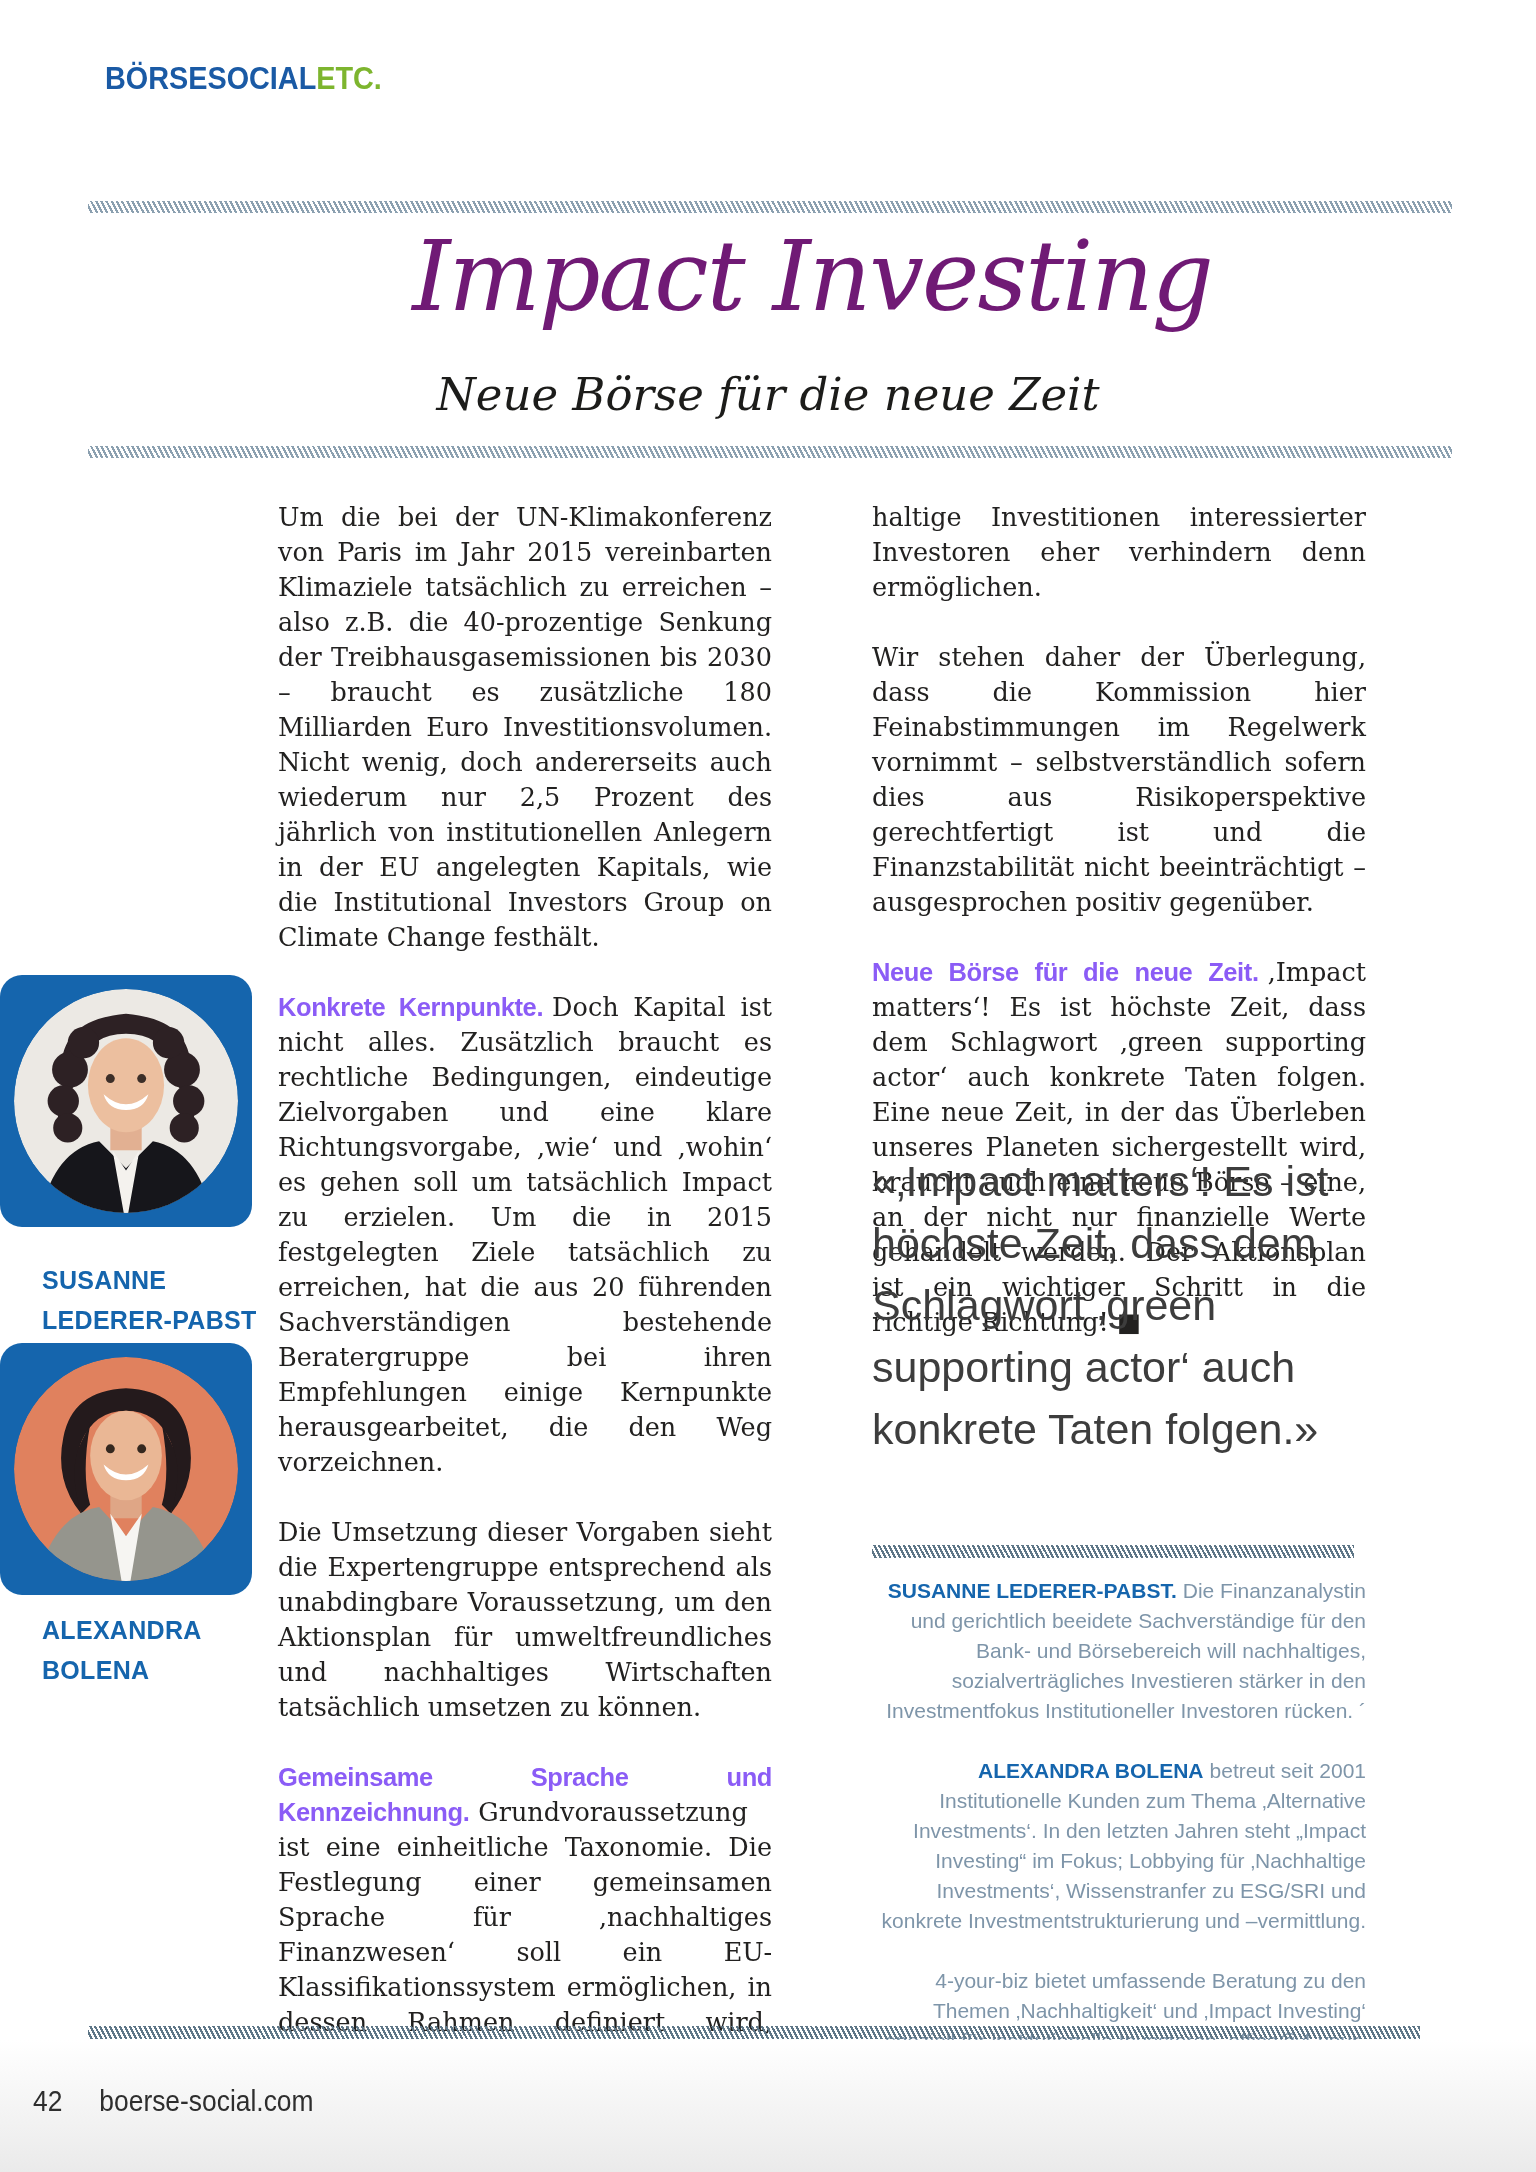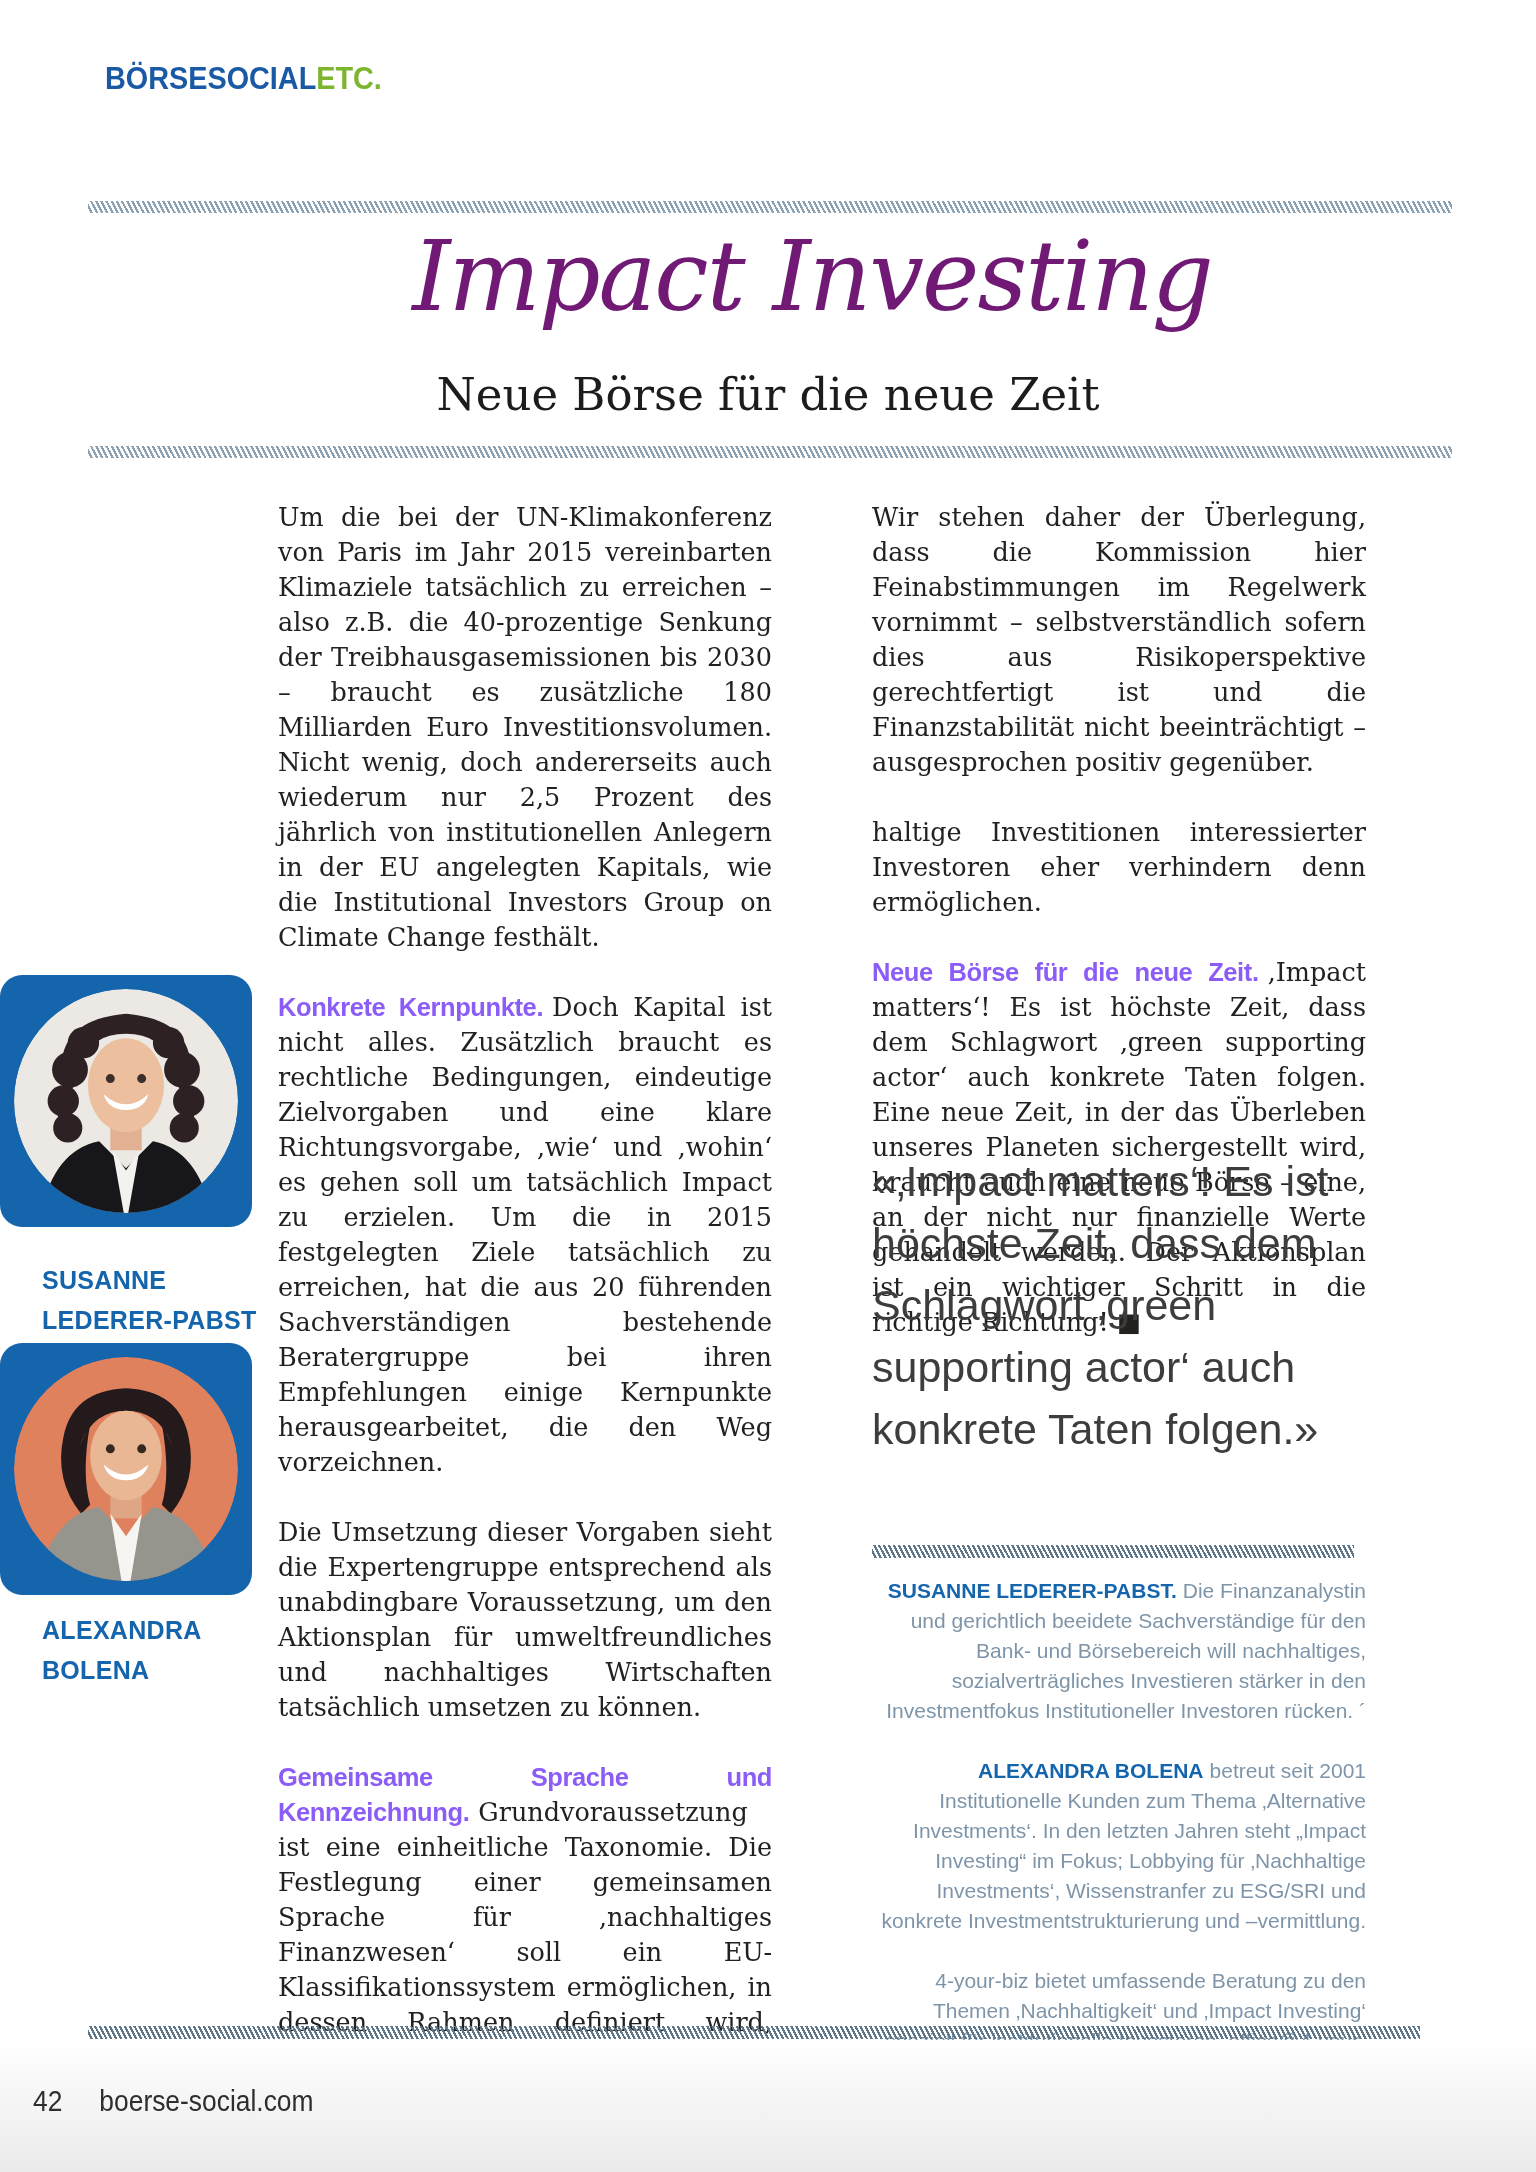--- a/index.html
+++ b/index.html
@@ -14,21 +14,21 @@
 
   
   .hatch{position:absolute;height:12px;
          background:repeating-linear-gradient(63deg,rgba(255,255,255,0) 0 2.4px,#8ba0b0 2.4px 4.6px);}
   .hatch.dark{background:repeating-linear-gradient(63deg,rgba(255,255,255,0) 0 2.2px,#5e7687 2.2px 4.4px);height:13px;}
 
   .title{position:absolute;left:0;width:1536px;top:220px;text-align:center;
          font-family:"DejaVu Serif",serif;font-style:italic;font-weight:200;
          font-size:97px;color:#701a75;letter-spacing:-2px;padding-left:44px;}
   .subtitle{position:absolute;left:0;width:1536px;top:368px;text-align:center;
-            font-family:"DejaVu Serif",serif;font-size:45px;color:#1c1c1a;}
+            font-family:"DejaVu Serif",serif;font-style:italic;font-size:45px;color:#1c1c1a;}
 
   
   .col{position:absolute;width:494px;font-size:25.5px;line-height:35px;color:#222120;
        text-align:justify;hyphens:auto;-webkit-hyphens:auto;}
   .col p{margin:0 0 35px 0;}
   .runin{font-family:Liberation Sans, sans-serif;font-weight:700;color:#8b5cf6;
          letter-spacing:-0.4px;margin-right:9px;}
 
   
   .pullquote{position:absolute;left:872px;top:1150px;width:520px;
@@ -77,22 +77,22 @@
   <div class="col" style="left:278px;top:500px;">
     <p><span>Um die bei der UN-Klimakonferenz von Paris im Jahr 2015 vereinbarten Klimaziele tatsächlich zu erreichen – also z.B. die 40-prozentige Senkung der Treibhausgasemissionen bis 2030 – braucht es zusätzliche 180 Milliarden Euro Investitionsvolumen. Nicht wenig, doch andererseits auch wiederum nur 2,5 Prozent des jährlich von institutionellen Anlegern in der EU angelegten Kapitals, wie die Institutional Investors Group on Climate Change festhält.</span></p>
     <p><span class="runin">Konkrete Kernpunkte.</span><span>Doch Kapital ist nicht alles. Zusätzlich braucht es rechtliche Bedingungen, eindeutige Zielvorgaben und eine klare Richtungsvorgabe, ‚wie‘ und ‚wohin‘ es gehen soll um tatsächlich Impact zu erzielen. Um die in 2015 festgelegten Ziele tatsächlich zu erreichen, hat die aus 20 führenden Sachverständigen bestehende Beratergruppe bei ihren Empfehlungen einige Kernpunkte herausgearbeitet, die den Weg vorzeichnen.</span></p>
     <p><span>Die Umsetzung dieser Vorgaben sieht die Expertengruppe entsprechend als unabdingbare Voraussetzung, um den Aktionsplan für umweltfreundliches und nachhaltiges Wirtschaften tatsächlich umsetzen zu können.</span></p>
     <p><span class="runin">Gemeinsame Sprache und Kennzeichnung.</span><span>Grundvoraussetzung ist eine einheitliche Taxonomie. Die Festlegung einer gemeinsamen Sprache für ‚nachhaltiges Finanzwesen‘ soll ein EU-Klassifikationssystem ermöglichen, in dessen Rahmen definiert wird, welche nachhaltigen Investitionen die größte Wirkung entfalten.</span></p>
     <p><span>Als logische Konsequenz sollen nachhaltige Finanzprodukte ein eigenes EU-Kennzeichen, eine Art einheitliches Gütesiegel, erhalten.</span></p>
 
   </div>
 
   <div class="col" style="left:872px;top:500px;">
+    <p><span>haltige Investitionen interessierter Investoren eher verhindern denn ermöglichen.</span></p>
     <p><span>Wir stehen daher der Überlegung, dass die Kommission hier Feinabstimmungen im Regelwerk vornimmt – selbstverständlich sofern dies aus Risikoperspektive gerechtfertigt ist und die Finanzstabilität nicht beeinträchtigt – ausgesprochen positiv gegenüber.</span></p>
-    <p><span>haltige Investitionen interessierter Investoren eher verhindern denn ermöglichen.</span></p>
     <p><span class="runin">Neue Börse für die neue Zeit.</span><span>‚Impact matters‘! Es ist höchste Zeit, dass dem Schlagwort ‚green supporting actor‘ auch konkrete Taten folgen. Eine neue Zeit, in der das Überleben unseres Planeten sichergestellt wird, braucht auch eine neue Börse – eine, an der nicht nur finanzielle Werte gehandelt werden. Der Aktionsplan ist ein wichtiger Schritt in die richtige Richtung! ■</span></p>
   </div>
 
   <div class="pullquote">«‚Impact matters‘! Es ist höchste Zeit, dass dem Schlagwort ‚green supporting actor‘ auch konkrete Taten folgen.»</div>
 
   <div class="authors">
     <div class="hatch dark" style="width:482px;"></div>
     <p class="bio"><span class="bio-name">SUSANNE LEDERER-PABST.</span><span>Die Finanzanalystin und gerichtlich beeidete Sachverständige für den Bank- und Börsebereich will nachhaltiges, sozialverträgliches Investieren stärker in den Investmentfokus Institutioneller Investoren rücken. ´</span></p>
     <p class="bio"><span class="bio-name">ALEXANDRA BOLENA</span><span>betreut seit 2001 Institutionelle Kunden zum Thema ‚Alternative Investments‘. In den letzten Jahren steht „Impact Investing“ im Fokus; Lobbying für ‚Nachhaltige Investments‘, Wissenstranfer zu ESG/SRI und konkrete Investmentstrukturierung und –vermittlung.</span></p>
     <p class="bio"><span>4-your-biz bietet umfassende Beratung zu den Themen ‚Nachhaltigkeit‘ und ‚Impact Investing‘ speziell für institutionelle Investoren. office@4-your-biz.com</span></p>

